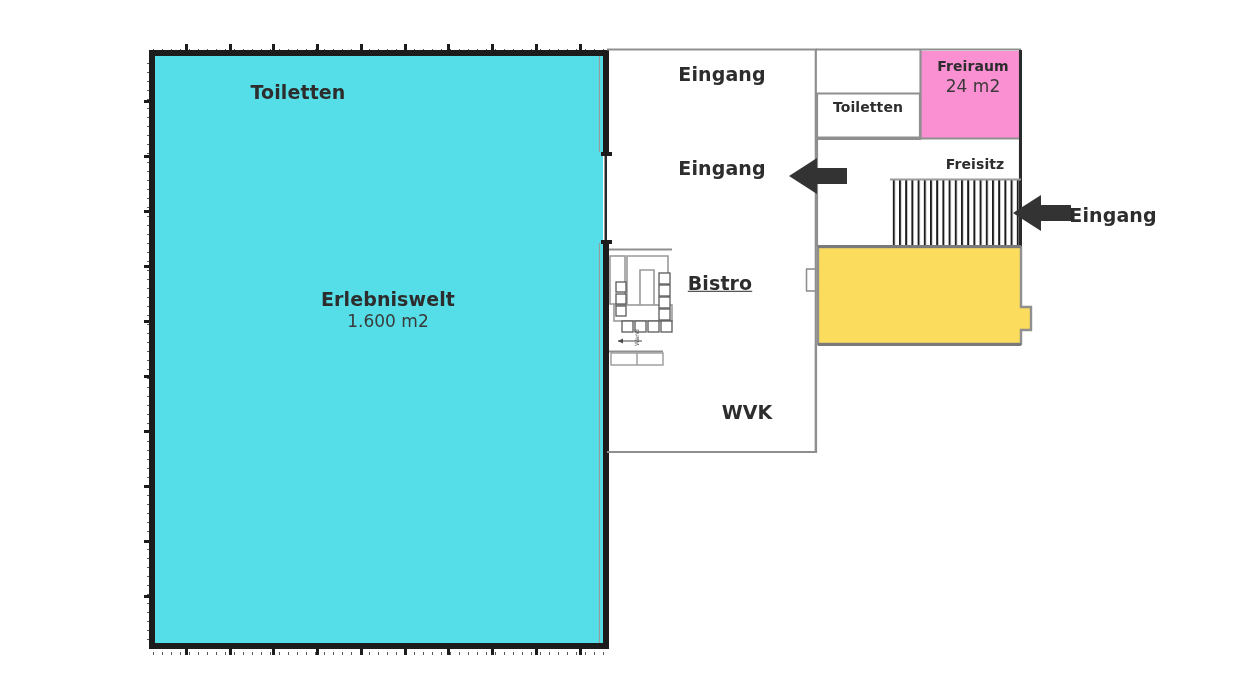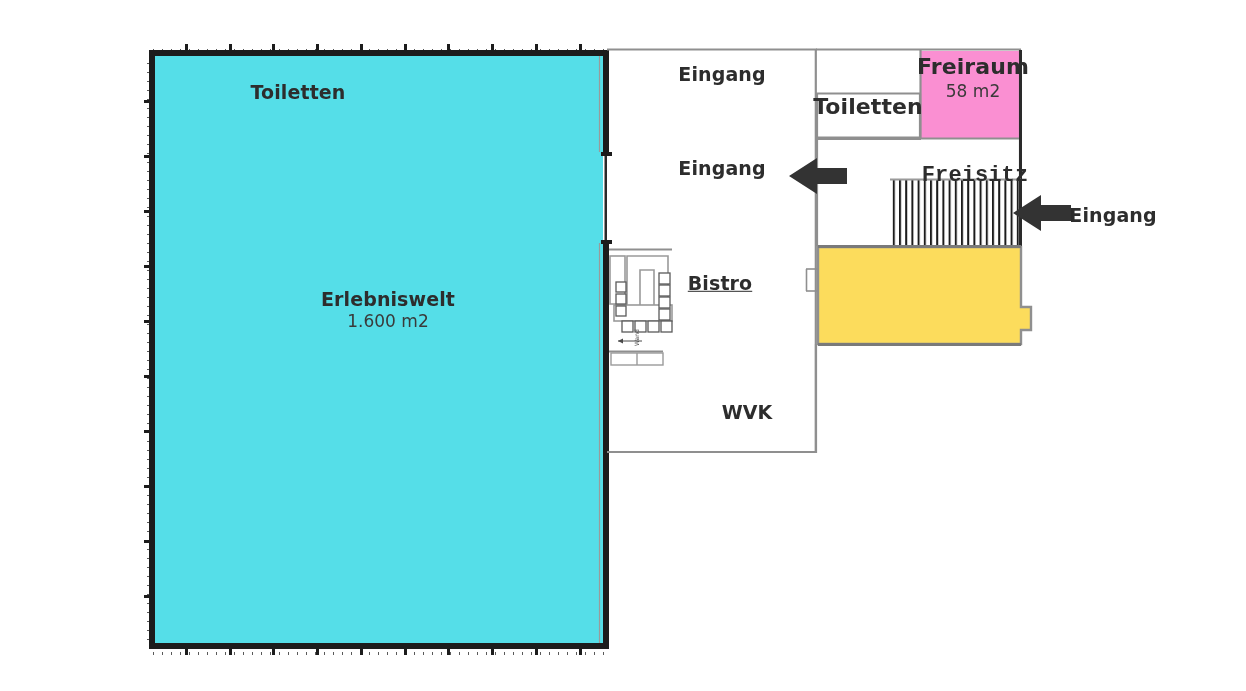--- a/index.html
+++ b/index.html
@@ -40,21 +40,21 @@
     letter-spacing: 0.1px;
     color: #2d2d2d;
   }
   .room-label .rl-area {
     display: block;
     font-weight: 400;
     font-size: 17px;
     color: #3a3a3a;
     margin-top: 1px;
   }
-  .room-label.small .rl-name { font-size: 22px; }
+  .room-label.small .rl-name { font-size: 14px; }
 </style>
 </head>
 <body>
 
 <div id="plan">
 
   <svg width="1246" height="691" viewBox="0 0 1246 691">
 
     <defs>
 
@@ -287,24 +287,24 @@
   <div class="room-label" style="left:747px; top:412px; transform:translate(-50%,-50%);">
     <span class="rl-name">WVK</span>
   </div>
 
   <div class="room-label small" style="left:868px; top:107px; transform:translate(-50%,-50%);">
     <span class="rl-name">Toiletten</span>
   </div>
 
   <div class="room-label small" style="left:973px; top:77px; transform:translate(-50%,-50%);">
     <span class="rl-name">Freiraum</span>
-    <span class="rl-area">58 m2</span>
-  </div>
-
-  <div class="room-label small" style="left:975px; top:176px; transform:translate(-50%,-50%);font-family:Liberation Mono, monospace;">
+    <span class="rl-area">24 m2</span>
+  </div>
+
+  <div class="room-label small" style="left:975px; top:164px; transform:translate(-50%,-50%);">
     <span class="rl-name">Freisitz</span>
   </div>
 
 
   <div class="room-label" style="left:1113px; top:215px; transform:translate(-50%,-50%);">
     <span class="rl-name">Eingang</span>
   </div>
 
 </div>
 

